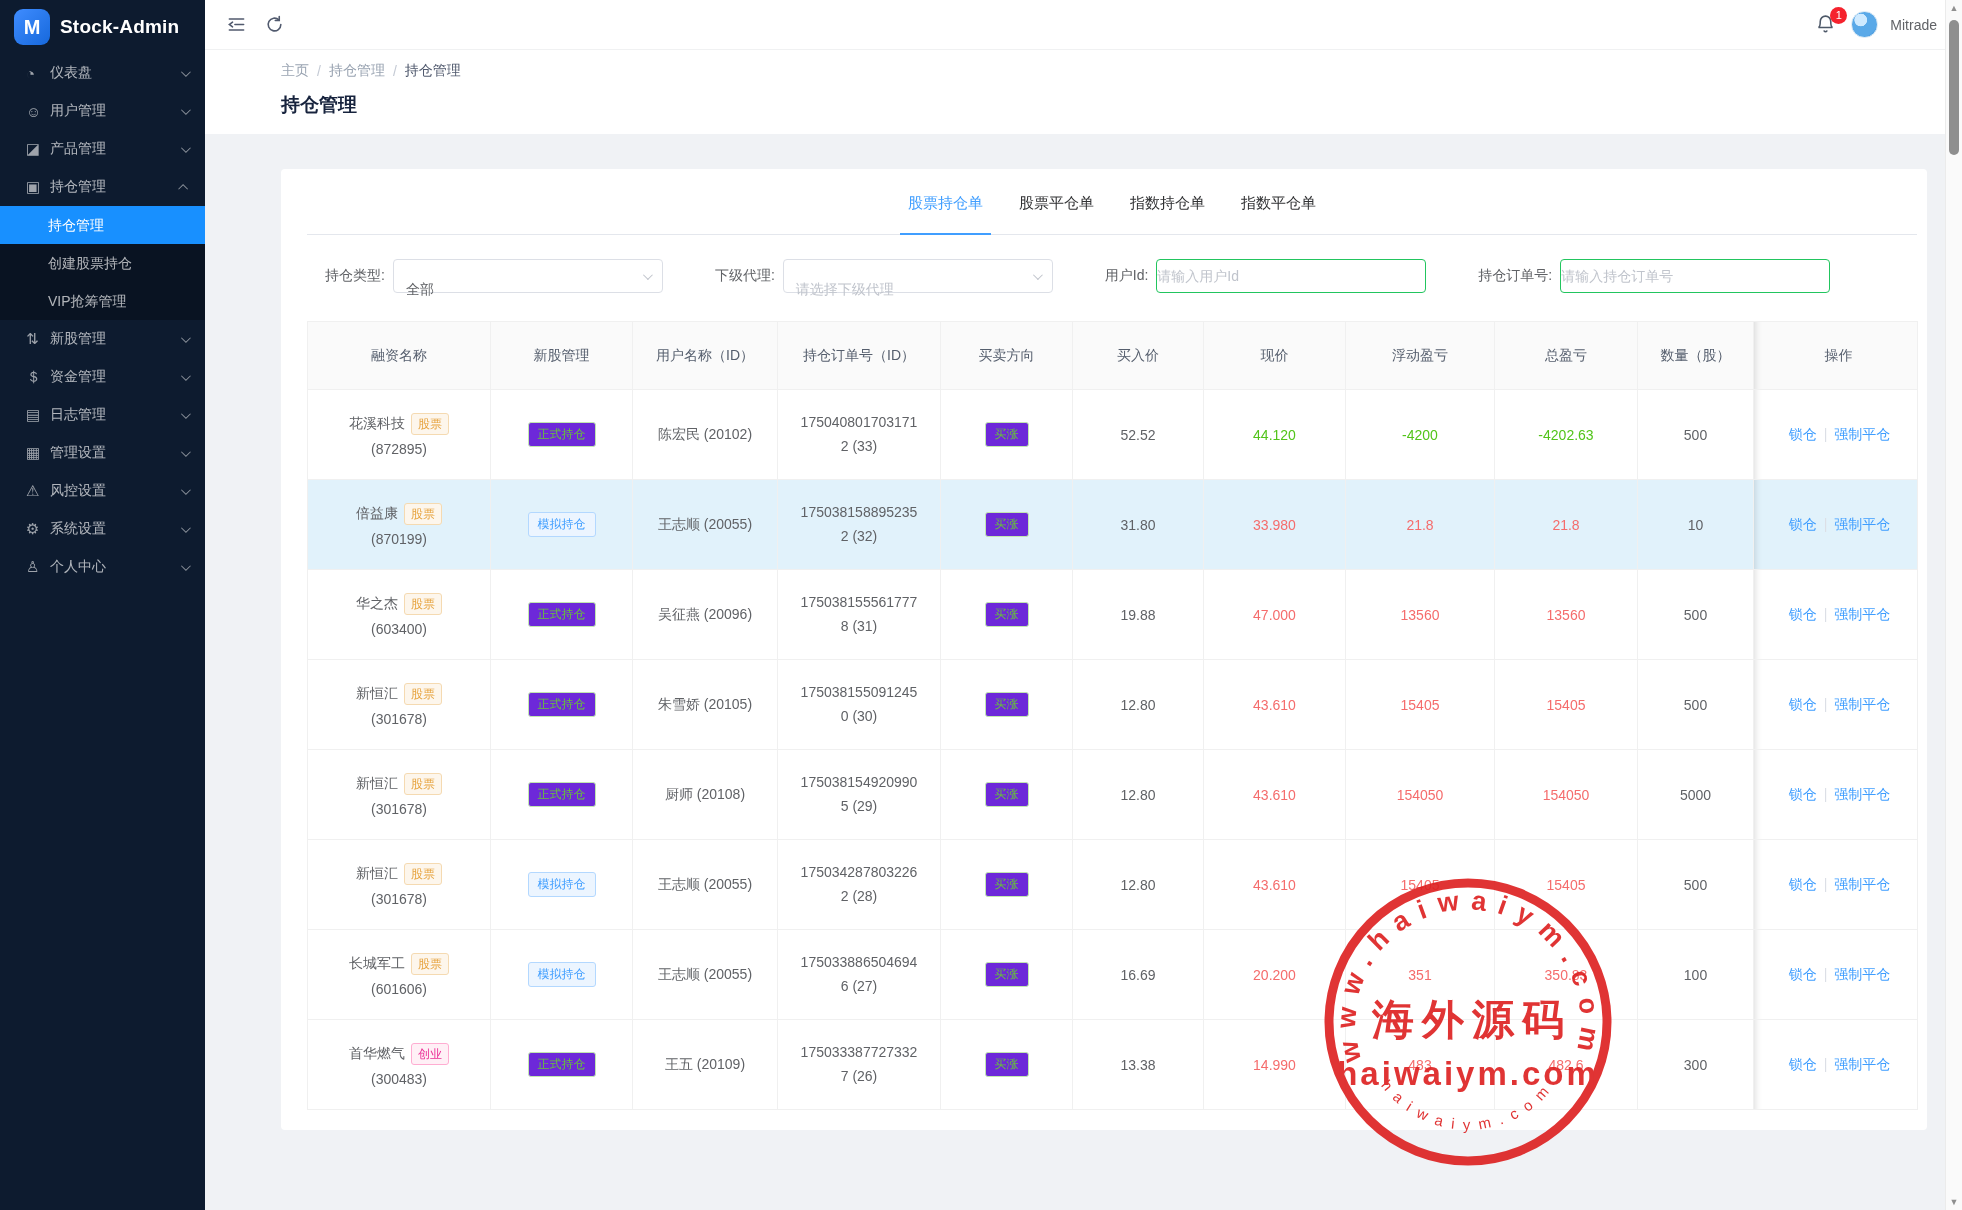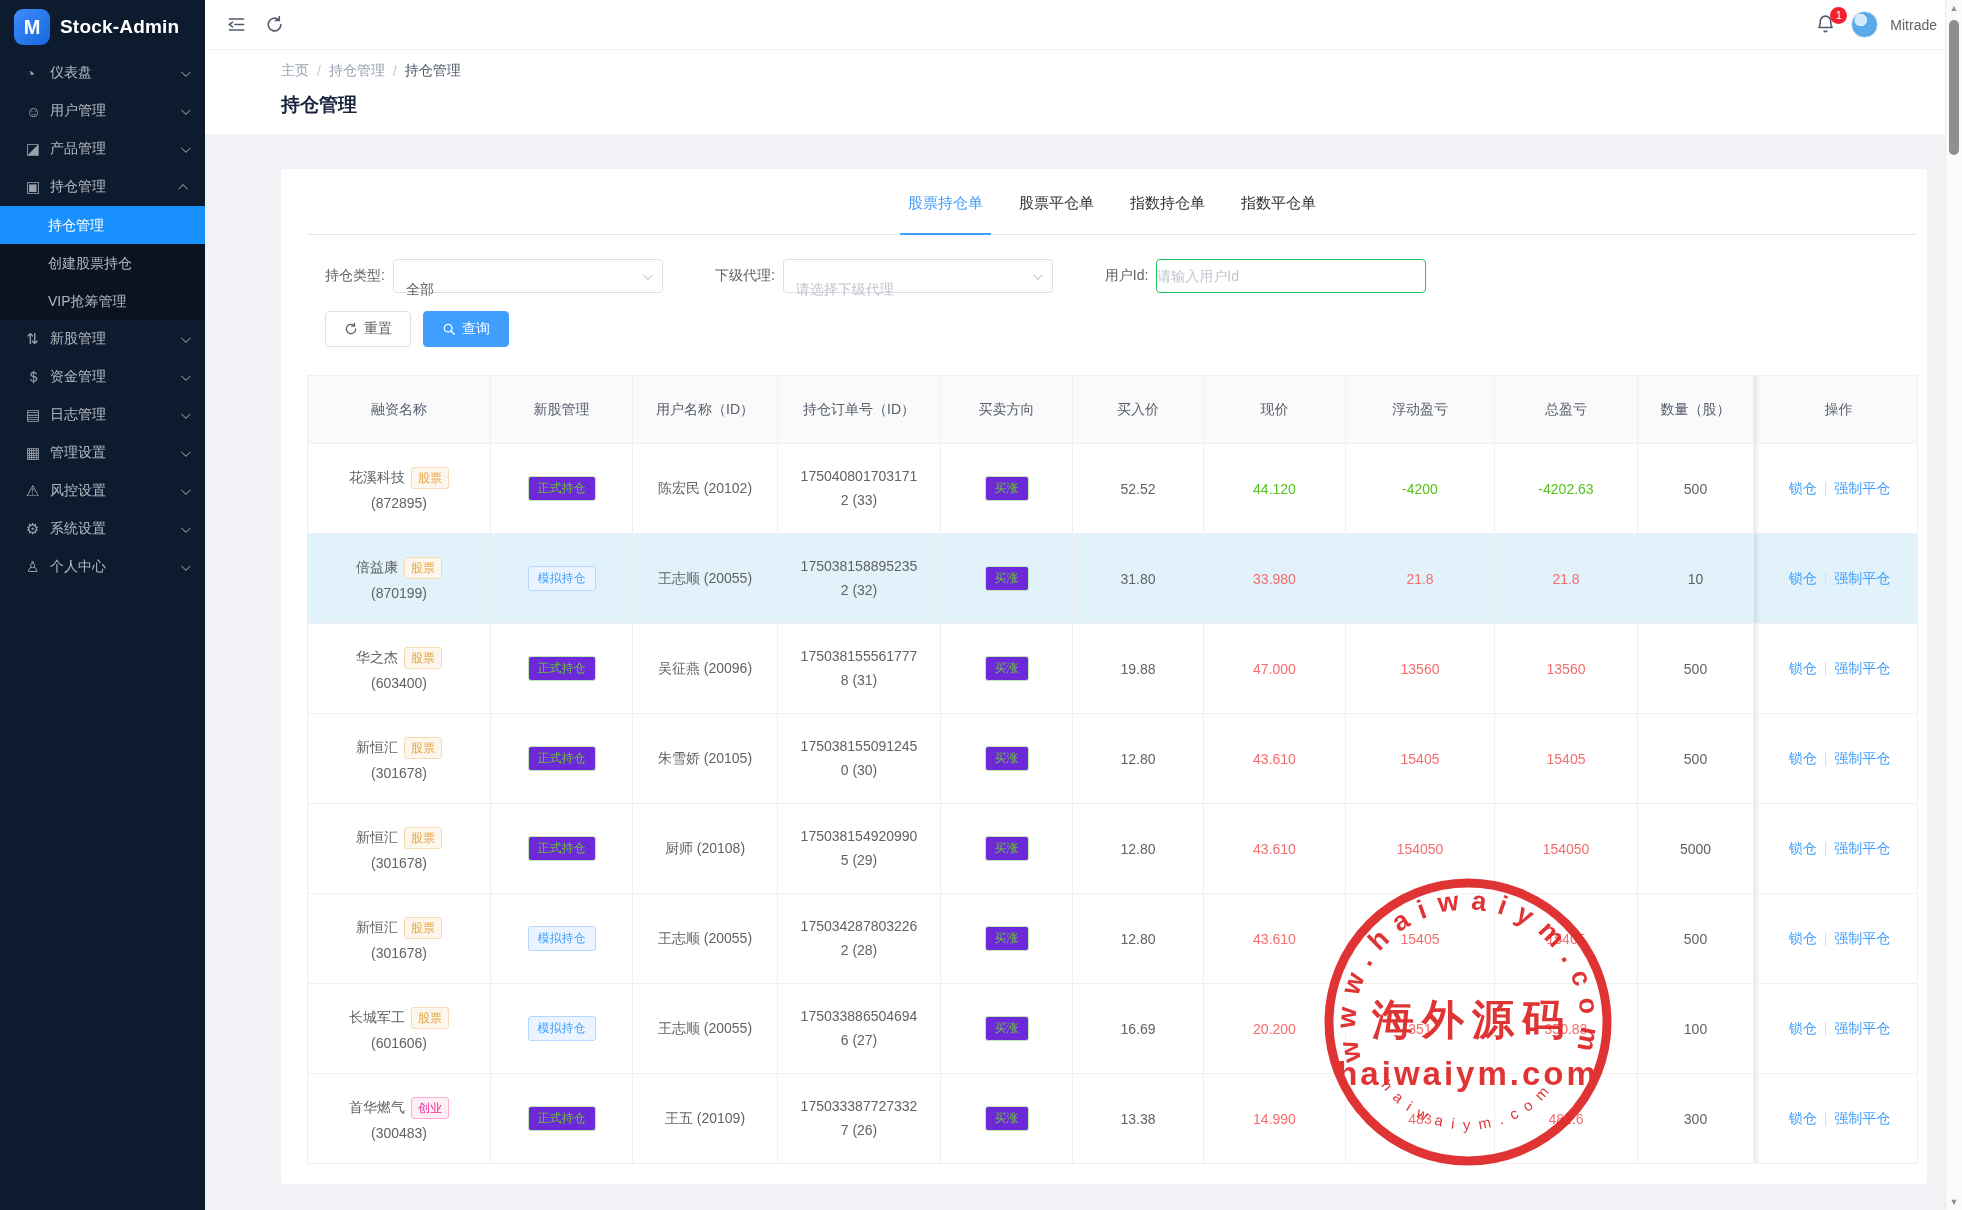--- a/index.html
+++ b/index.html
@@ -225,37 +225,25 @@
               <span class="flabel">下级代理:</span>
               <div class="select-box">
                 <span class="sel-value placeholder">请选择下级代理</span>
                 <span class="sel-chev"></span>
               </div>
             </div>
             <div class="fgroup">
               <span class="flabel">用户Id:</span>
               <input class="txt-input" placeholder="请输入用户Id" style="">
             </div>
+            <div class="fgroup">
+              <span class="flabel">持仓订单号:</span>
+              <input class="txt-input" placeholder="请输入持仓订单号" style="">
+            </div>
           </div>
-        <div class="btn-row">
-          <button class="btn btn-reset">
-            <svg width="14" height="14" viewBox="0 0 24 24" fill="none" stroke="#606266" stroke-width="2.2" stroke-linecap="round">
-              <path d="M20 12a8 8 0 1 1-2.5-5.8"></path>
-                <path d="M18 2v5h-5"></path>
-            </svg>
-            <span>重置</span>
-          </button>
-          <button class="btn btn-search">
-            <svg width="14" height="14" viewBox="0 0 24 24" fill="none" stroke="#fff" stroke-width="2.2" stroke-linecap="round">
-              <circle cx="10.5" cy="10.5" r="6.5"></circle>
-                <path d="M15.5 15.5 21 21"></path>
-            </svg>
-            <span>查询</span>
-          </button>
-        </div>
         <table>
           <colgroup>
               <col style="width: 183px;">
               <col style="width: 142px;">
               <col style="width: 145px;">
               <col style="width: 163px;">
               <col style="width: 132px;">
               <col style="width: 131px;">
               <col style="width: 142px;">
               <col style="width: 149px;">

